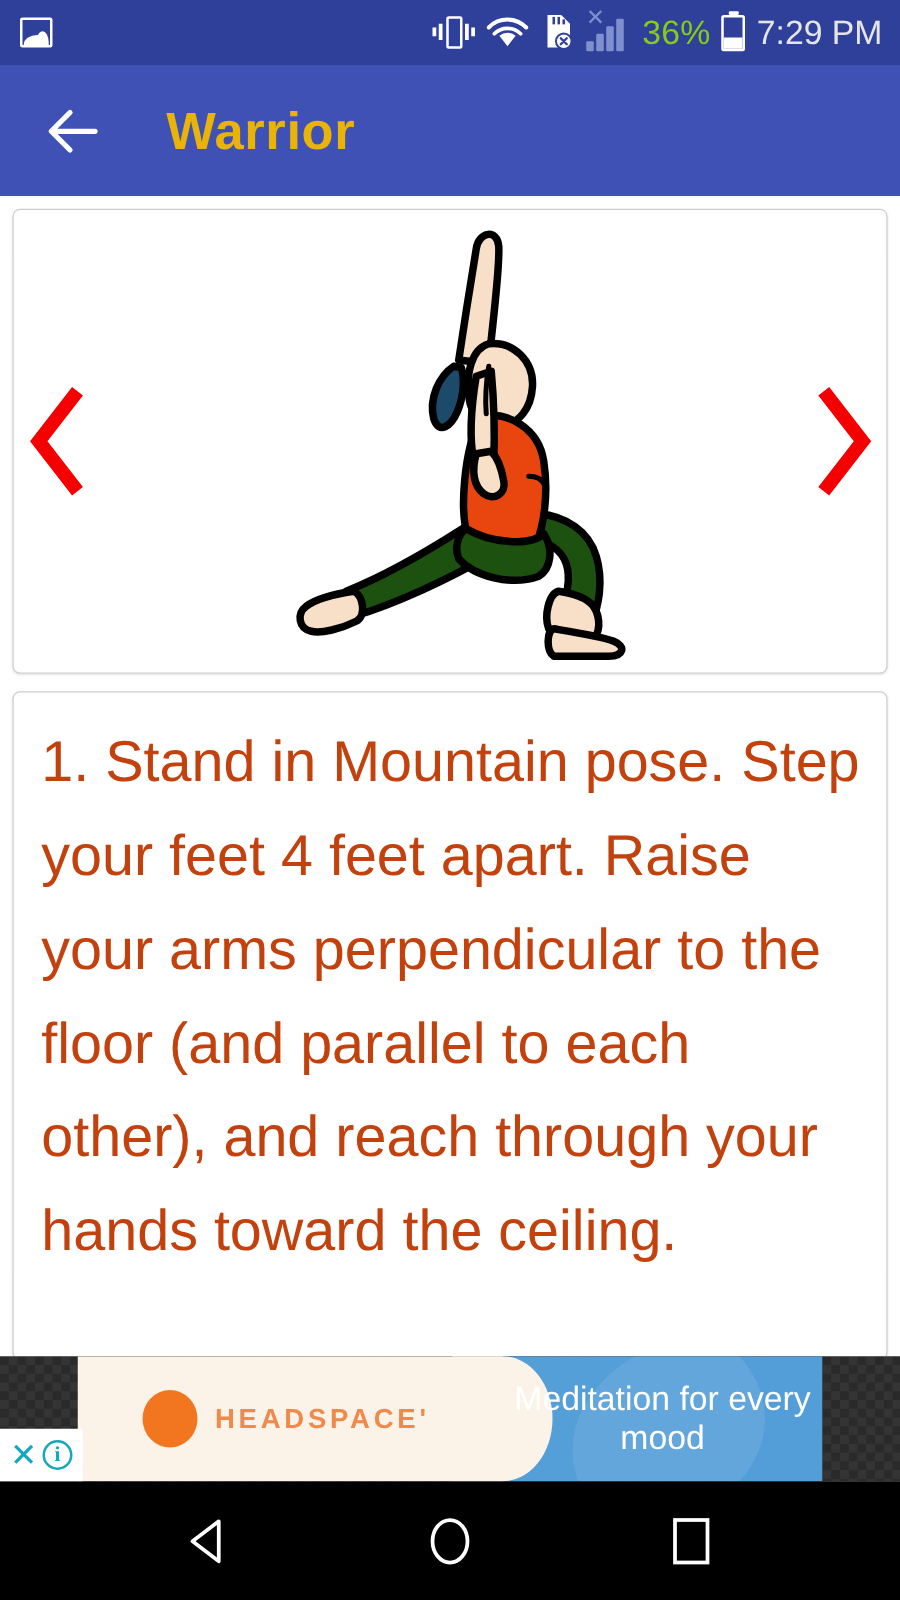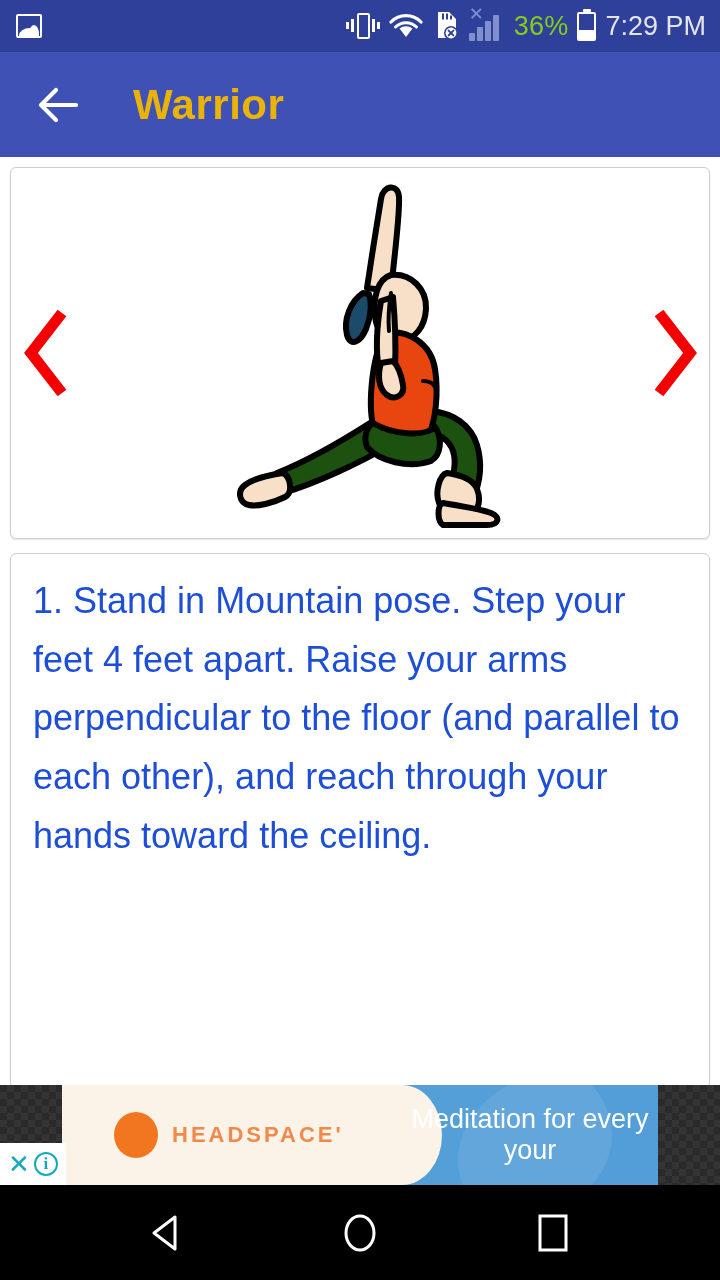--- a/index.html
+++ b/index.html
@@ -130,23 +130,23 @@
   .pose-figure svg { display: block; width: 100%; height: 100%; }
 
   
   .text-card {
     margin-top: 14px;
     height: 535px;
     padding: 18px 20px 0 22px;
     overflow: hidden;
   }
   .instr-p {
-    font-size: 36px;
+    font-size: 46px;
     line-height: 1.63;
-    color: #1d4ed8;
+    color: #c2410c;
     font-family: "Liberation Sans", sans-serif;
   }
 
   
   .ad-banner {
     position: absolute; top: 1085px; left: 0;
     width: 720px; height: 100px;
     background:
       repeating-conic-gradient(#343434 0% 25%, #2a2a2a 0% 50%) 0 0 / 14px 14px;
   }
@@ -340,21 +340,21 @@
     </div>
   </div>
 
   <div class="ad-banner">
     <div class="ad-inner">
       <div class="ad-left">
         <div class="hs-dot"></div>
         <div class="hs-word">HEADSPACE'</div>
       </div>
       <div class="ad-right">
-        <div class="ad-tagline">Meditation for every your</div>
+        <div class="ad-tagline">Meditation for every mood</div>
       </div>
     </div>
     <div class="ad-controls">
       <span class="ad-close-icon">✕</span>
       <span class="ad-info-icon">i</span>
     </div>
   </div>
 
   <div class="nav-bar">
     <div class="nav-btn">

